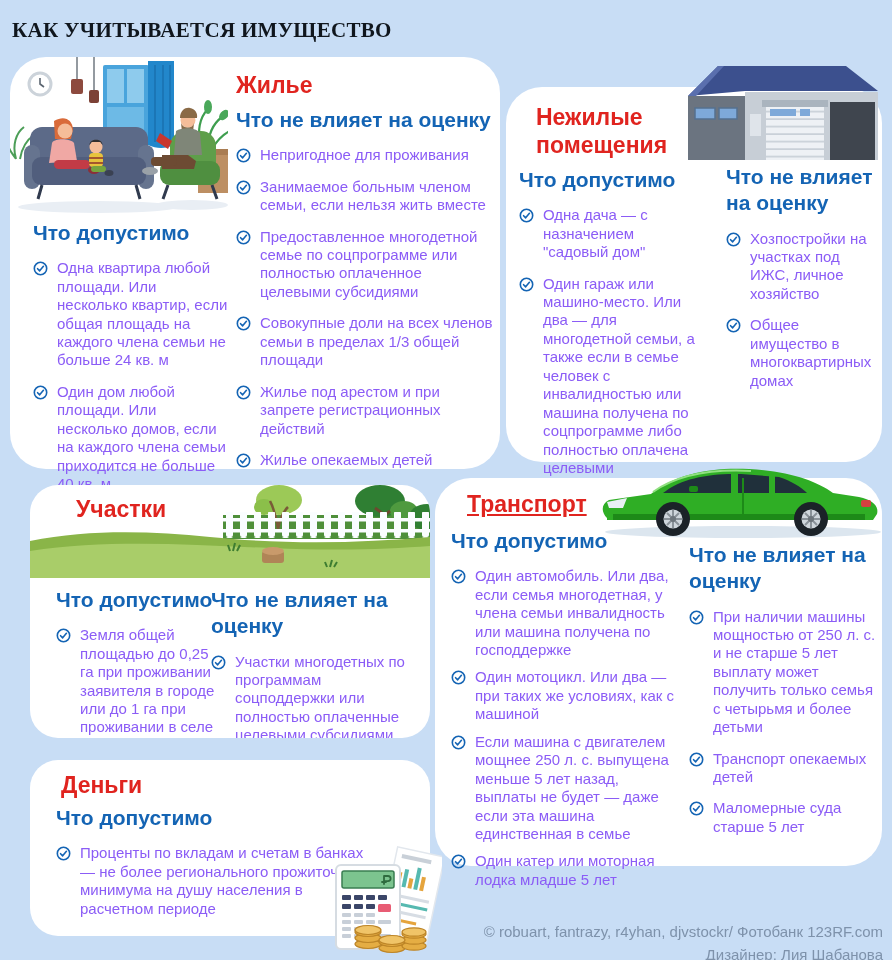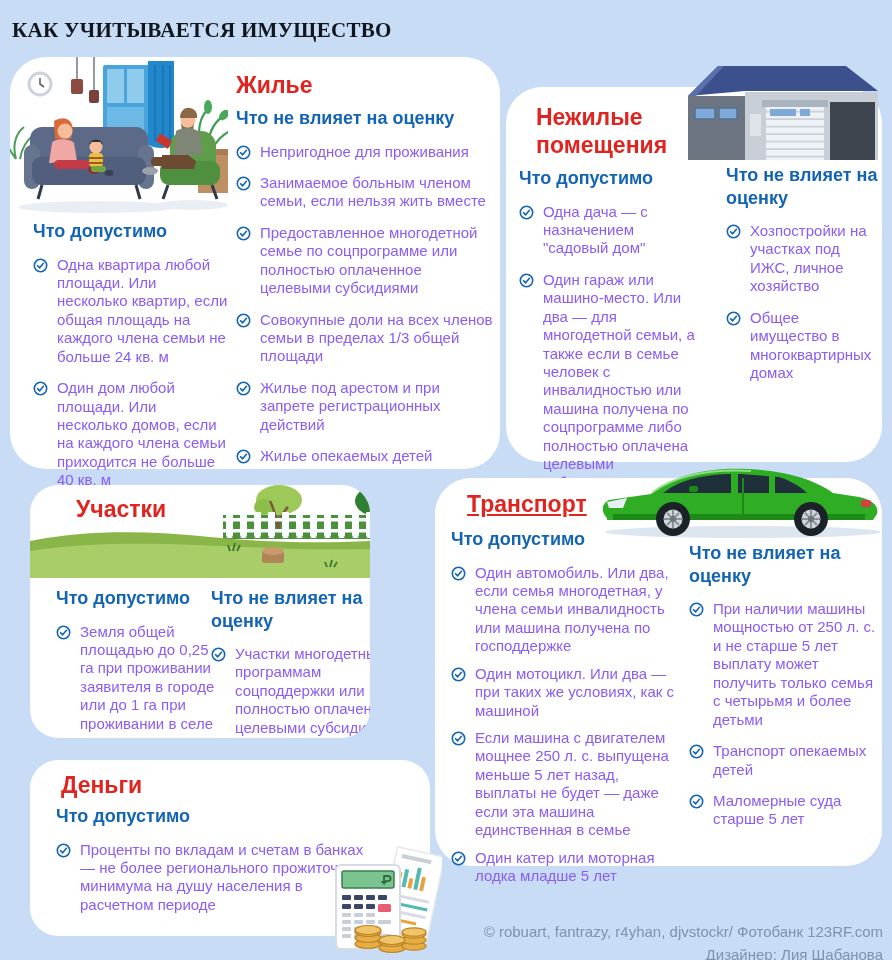--- a/index.html
+++ b/index.html
@@ -8,21 +8,21 @@
     background:#c8ddf5;
     font-family:"Liberation Sans","DejaVu Sans",sans-serif;
   }
   .page-title{
     position:absolute;left:12px;top:18px;margin:0;
     font-size:21px;font-weight:bold;color:#10161d;letter-spacing:.3px;font-family:Liberation Serif, serif;
   }
   .card{position:absolute;background:#ffffff;}
   #card-housing{left:10px;top:57px;width:490px;height:412px;border-radius:36px;}
   #card-nonres{left:506px;top:87px;width:376px;height:375px;border-radius:36px;}
-  #card-plots{left:30px;top:485px;width:340px;height:253px;border-radius:28px;overflow:hidden;}
+  #card-plots{left:30px;top:485px;width:400px;height:253px;border-radius:28px;overflow:hidden;}
   #card-transport{left:435px;top:478px;width:447px;height:388px;border-radius:36px;}
   #card-money{left:30px;top:760px;width:400px;height:176px;border-radius:28px;}
 
   .card-title{margin:0;font-size:23px;font-weight:bold;color:#e0241f;line-height:1.22;}
   #card-housing .card-title{position:absolute;left:226px;top:14px;}
   #card-nonres .card-title{position:absolute;left:30px;top:16px;width:180px;}
   #card-plots .card-title{position:absolute;left:46px;top:10px;z-index:2;}
   #card-transport .card-title{position:absolute;left:32px;top:12px;text-decoration:underline;}
   #card-money .card-title{position:absolute;left:31px;top:11px;}
 
@@ -30,21 +30,21 @@
   .housing-right{left:226px;top:50px;width:260px;}
   .housing-left{left:23px;top:163px;width:198px;}
   .nonres-left{left:13px;top:80px;width:178px;}
   .nonres-right{left:220px;top:77px;width:154px;}
   .plots-left{left:26px;top:102px;width:162px;}
   .plots-right{left:181px;top:102px;width:214px;}
   .transport-left{left:16px;top:50px;width:226px;}
   .transport-right{left:254px;top:64px;width:194px;}
   .money-col{left:26px;top:45px;width:324px;}
 
-  .col-header{color:#1464b4;font-weight:bold;font-size:18px;margin:0 0 13px 0;line-height:1.25;}
+  .col-header{color:#1464b4;font-weight:bold;font-size:21px;margin:0 0 13px 0;line-height:1.25;}
   .item{display:flex;margin-bottom:13px;color:#8b5cf6;font-size:15px;line-height:1.23;}
   .tight .item{margin-bottom:9px;}
   .chk{flex:0 0 15px;width:15px;height:15px;margin:2px 9px 0 0;}
   .t{flex:1;}
 
   .illus{position:absolute;}
   .housing-illus{left:0;top:0;width:218px;height:163px;border-top-left-radius:36px;overflow:hidden;}
   .housing-illus svg{display:block;}
   .garage-illus{left:688px;top:60px;width:190px;height:106px;z-index:3;}
   .plots-illus{left:0;top:0;width:400px;height:93px;}

